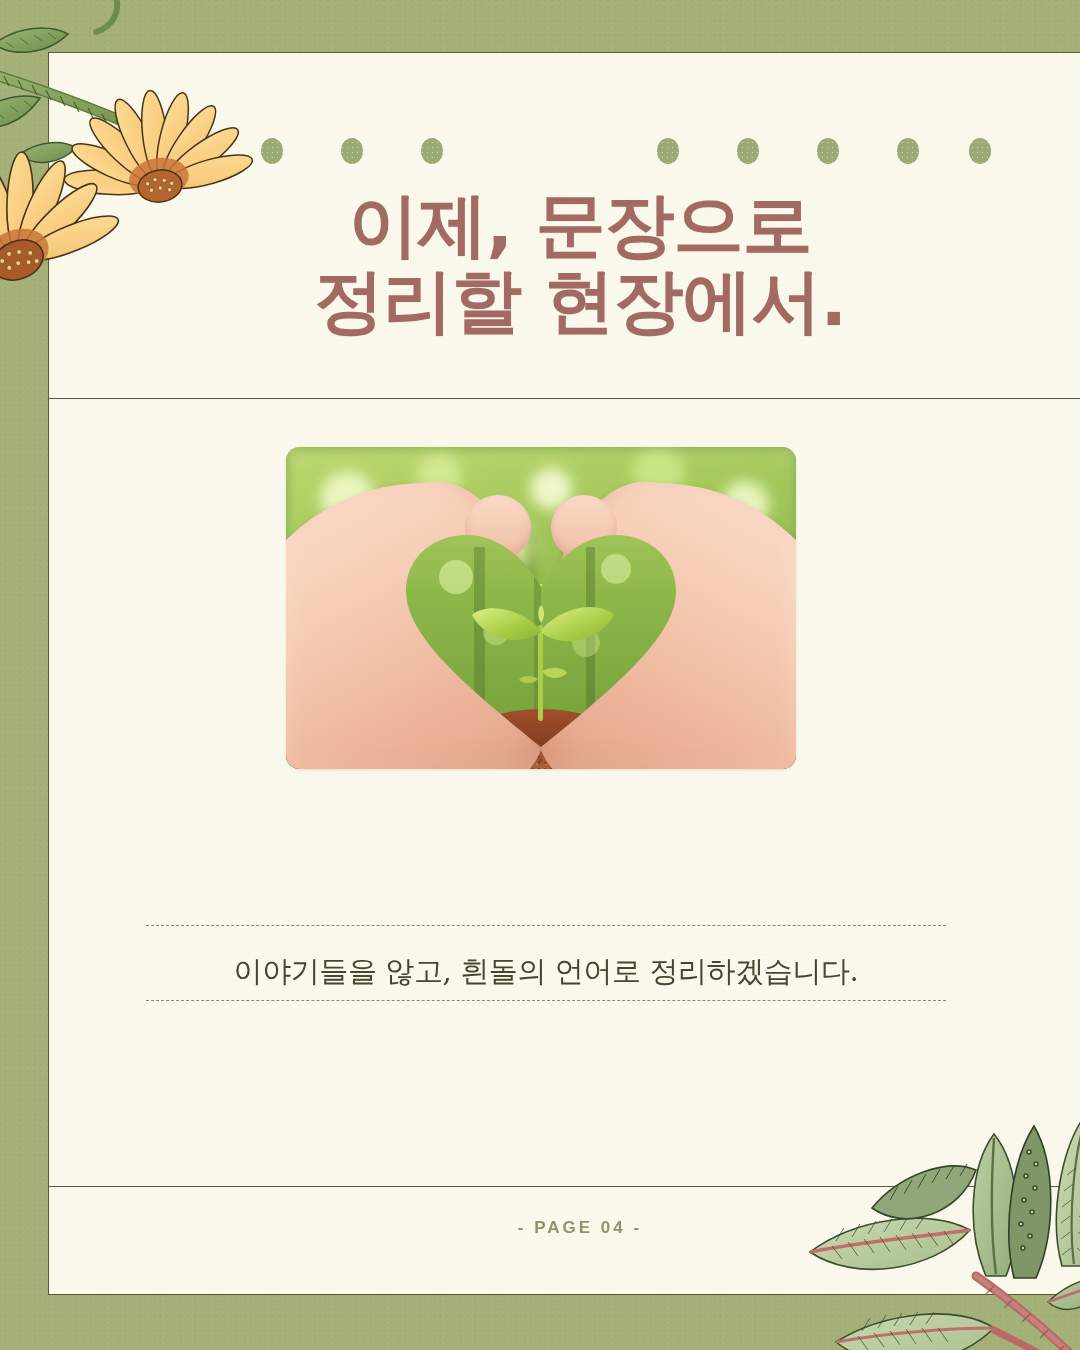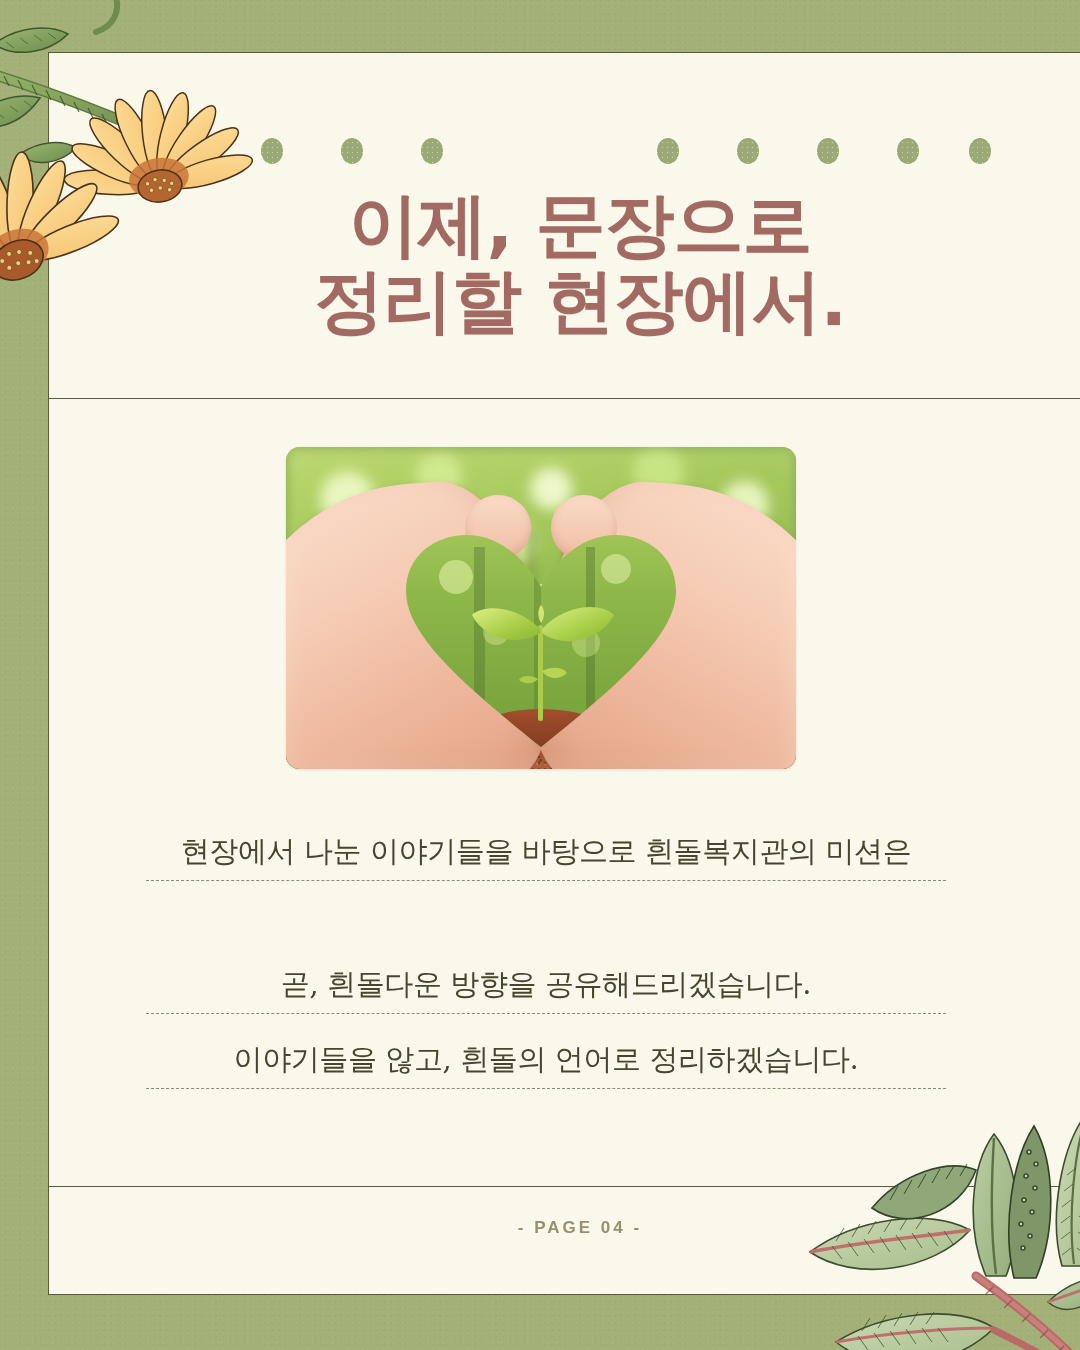--- a/index.html
+++ b/index.html
@@ -413,28 +413,23 @@
             <path d="M256 224 c 12 -6 22 -3 25 2 c -7 7 -19 7 -25 -2 Z" fill="#b8d457"></path>
             <path d="M252 232 c -9 -5 -17 -3 -19 1 c 6 5 15 4 19 -1 Z" fill="#adcb4e"></path>
           </g>
         </svg>
 
         <div class="photo-soft"></div>
       </div>
     </div>
 
     <div class="body-block">
-      <div class="line">
-        <span>현장에서 나눈 이야기들을 바탕으로 흰돌복지관의 미션은</span>
-        <span class="dash"></span>
-      </div>
       <div class="gap-1"></div>
       <div class="gap-2"></div>
       <div class="line">
-        <span>곧, 흰돌다운 방향을 공유해드리겠습니다.</span>
         <span class="dash"></span>
       </div>
       <div class="gap-3"></div>
       <div class="line">
         <span>이야기들을 않고, 흰돌의 언어로 정리하겠습니다.</span>
         <span class="dash"></span>
       </div>
     </div>
 
     <div class="rule rule-bottom"></div>

